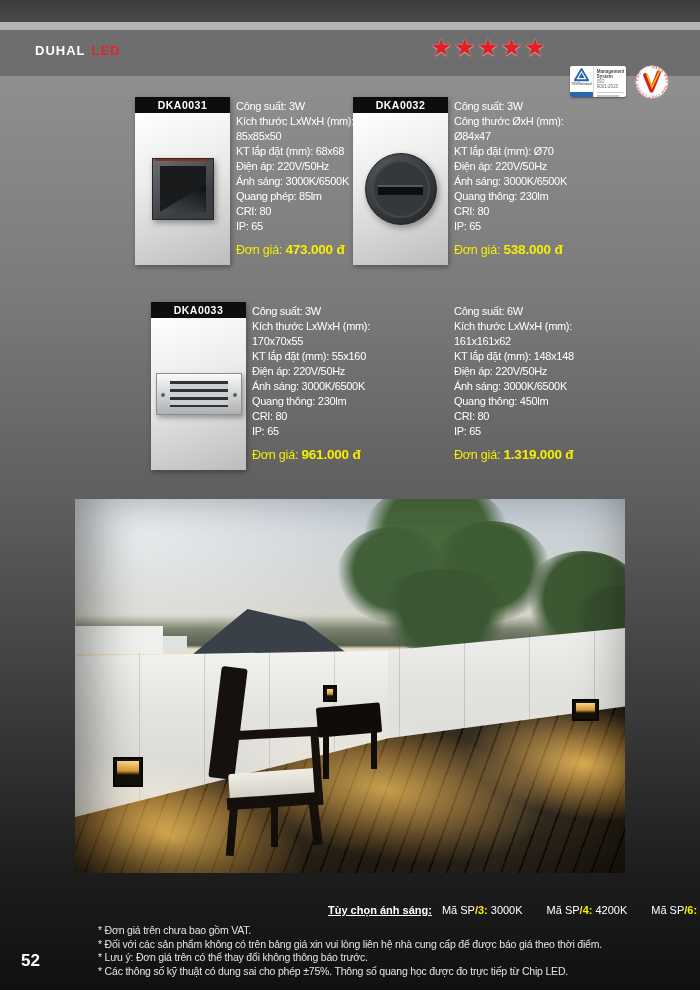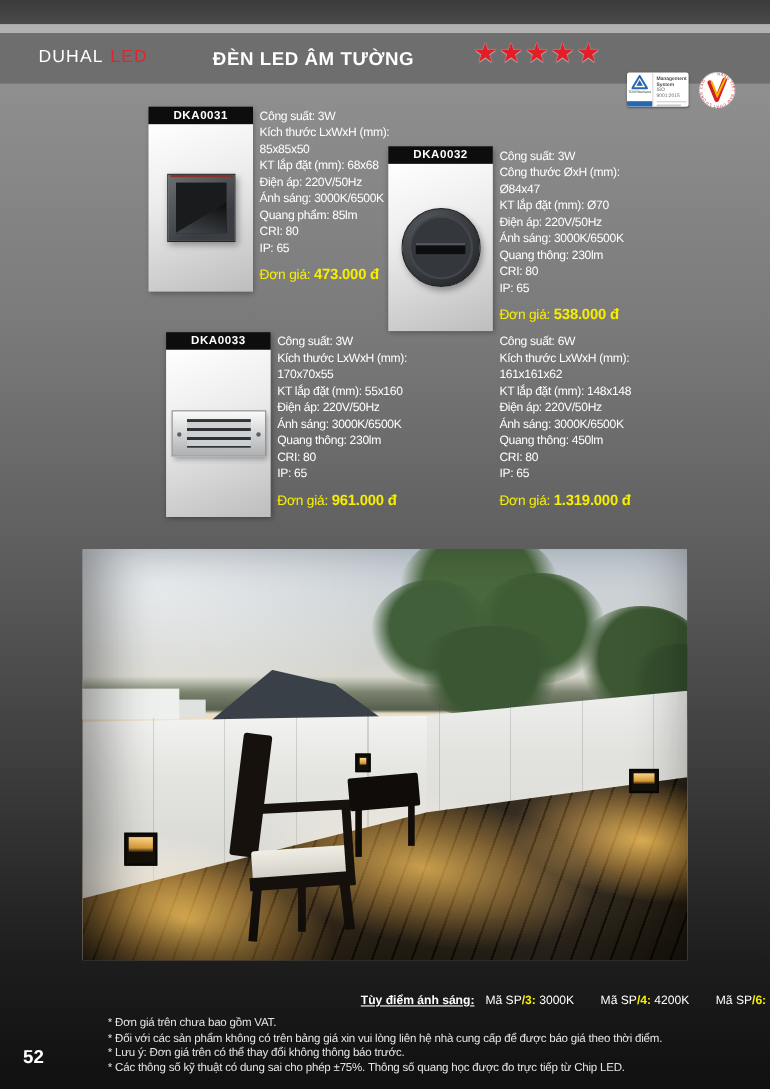--- a/index.html
+++ b/index.html
@@ -6,41 +6,41 @@
   *{box-sizing:border-box;}
   .page{
     position:relative;width:700px;height:990px;overflow:hidden;
     font-family:"Liberation Sans","DejaVu Sans",sans-serif;
     background:linear-gradient(180deg,#8f8f8f 76px,#7a7a7a 30%,#5c5c5c 52%,#3a3a3a 72%,#1d1d1d 88%,#101010 100%);
   }
   
   .strip-top{position:absolute;left:0;top:0;width:700px;height:22px;background:linear-gradient(180deg,#3b3b3b,#4a4a4a);}
   .strip-light{position:absolute;left:0;top:22px;width:700px;height:8px;background:#b2b2b2;}
   .header-band{position:absolute;left:0;top:30px;width:700px;height:46px;background:#6e6e6e;}
-  .brand{position:absolute;left:35px;top:13px;font-size:16px;font-weight:normal;letter-spacing:1px;white-space:nowrap;}
+  .brand{position:absolute;left:35px;top:13px;font-size:13px;font-weight:bold;letter-spacing:1px;white-space:nowrap;}
   .brand .b1{color:#ffffff;}
   .brand .b2{color:#e0262c;margin-left:6px;}
   .page-title{position:absolute;left:165px;top:14px;width:240px;text-align:center;color:#fff;font-size:17px;font-weight:bold;letter-spacing:.5px;white-space:nowrap;}
   .stars{position:absolute;left:430px;top:3px;font-size:25px;letter-spacing:1px;color:#e31e26;
          text-shadow:0 0 1px #d8d8d8,0 1px 1px rgba(220,220,220,.55);}
   .tuv-box{position:absolute;left:570px;top:36px;width:56px;height:31px;background:#fff;border-radius:2px;
            box-shadow:0 1px 2px rgba(0,0,0,.4);display:flex;overflow:hidden;}
   .tuv-left{position:relative;width:24px;height:100%;border-right:1px solid #d8d8d8;display:flex;flex-direction:column;align-items:center;padding-top:2px;}
   .tuv-left svg{display:block;}
   .tuv-brand{font-size:3.5px;color:#333;white-space:nowrap;transform:scale(.9);}
   .tuv-strip{position:absolute;left:0;bottom:0;width:100%;height:5px;background:#2767ae;}
   .tuv-right{flex:1;padding:3px 2px 0 3px;}
   .tuv-line1{font-size:4.5px;font-weight:bold;color:#4a4a4a;line-height:5px;}
   .tuv-line2{font-size:4.5px;color:#6a6a6a;line-height:5px;}
   .tuv-bars{margin-top:3px;border-top:1px solid #ccc;padding-top:2px;}
   .tuv-bars i{display:block;height:2px;background:#c9c9c9;margin-bottom:1px;width:80%;}
   .badge{position:absolute;left:635px;top:35px;width:34px;height:34px;}
   
   .card{position:absolute;width:214px;height:172px;}
-  .card.c1{left:135px;top:97px;} .card.c2{left:353px;top:97px;margin-top:36px;}
+  .card.c1{left:135px;top:97px;} .card.c2{left:353px;top:97px;}
   .card.c3{left:135px;top:302px;margin-left:16px;} .card.c4{left:353px;top:302px;}
   .imgbox{position:absolute;left:0;top:0;width:95px;height:168px;box-shadow:1px 2px 5px rgba(0,0,0,.35);}
   .plabel{height:16px;background:#0d0d0d;color:#fff;font-size:10.5px;font-weight:bold;text-align:center;line-height:16px;letter-spacing:.5px;}
   .pphoto{position:relative;height:152px;background:linear-gradient(160deg,#ffffff 0%,#ececec 40%,#cdcdcd 80%,#bdbdbd 100%);display:flex;align-items:center;justify-content:center;}
   .specs{position:absolute;left:101px;top:2px;width:113px;color:#fff;font-size:11px;line-height:15px;letter-spacing:-.3px;}
   .specs div{white-space:nowrap;}
   .price{position:absolute;left:101px;top:145px;white-space:nowrap;color:#f7ee00;font-size:12.5px;letter-spacing:-.2px;}
   .price .pv{font-weight:bold;font-size:13.5px;}
   
   .fx-sq{position:relative;width:62px;height:62px;background:linear-gradient(145deg,#6a6e73,#3a3e42 70%);border:1px solid #24272a;box-shadow:2px 3px 6px rgba(0,0,0,.35);}
@@ -94,21 +94,20 @@
 <body>
 
 <div class="page">
 
   <div class="strip-top"></div>
   <div class="strip-light"></div>
   <div class="header-band">
     <div class="brand">
       <span class="b1">DUHAL</span><span class="b2">LED</span>
     </div>
-    <div class="page-title">ĐÈN LED ÂM TƯỜNG</div>
     <div class="stars">★★★★★</div>
     <div class="tuv-box">
       <div class="tuv-left">
         <svg width="15" height="14" viewBox="0 0 20 18">
           <path d="M10 1 L19 16 L1 16 Z" fill="none" stroke="#2767ae" stroke-width="2.4" stroke-linejoin="round"></path>
           <path d="M10 6 L14 13 L6 13 Z" fill="#2767ae"></path>
         </svg>
         <div class="tuv-brand">TÜVRheinland</div>
         <div class="tuv-strip"></div>
       </div>
@@ -147,21 +146,21 @@
         </div>
       </div>
     </div>
     <div class="specs">
       <div>Công suất: 3W</div>
       <div>Kích thước LxWxH (mm):</div>
       <div>85x85x50</div>
       <div>KT lắp đặt (mm): 68x68</div>
       <div>Điện áp: 220V/50Hz</div>
       <div>Ánh sáng: 3000K/6500K</div>
-      <div>Quang phẩm: 85lm</div>
+      <div>Quang phép: 85lm</div>
       <div>CRI: 80</div>
       <div>IP: 65</div>
     </div>
     <div class="price">
       <span>Đơn giá:</span>
       <span class="pv">473.000 đ</span>
     </div>
   </div>
 
   <div class="card c2">
@@ -285,21 +284,21 @@
     <div class="chair-part" style="left:236px;top:300px;width:9px;height:46px;transform:rotate(-7deg);"></div>
     <div class="chair-part" style="left:196px;top:304px;width:7px;height:44px;"></div>
     <div class="chair-part" style="left:238px;top:236px;width:8px;height:70px;transform:rotate(-4deg);"></div>
     <div class="table-part" style="left:242px;top:206px;width:64px;height:30px;transform:rotate(-5deg);border-radius:2px;"></div>
     <div class="table-part" style="left:248px;top:232px;width:6px;height:48px;"></div>
     <div class="table-part" style="left:296px;top:228px;width:6px;height:42px;"></div>
     <div class="photo-vig"></div>
   </div>
 
   <div class="light-opts">
-    <span class="lbl">Tùy điểm ánh sáng:</span>
+    <span class="lbl">Tùy chọn ánh sáng:</span>
     <span class="opt">
       <span>Mã SP</span><span class="code">/3:</span><span class="val">3000K</span>
     </span>
     <span class="opt">
       <span>Mã SP</span><span class="code">/4:</span><span class="val">4200K</span>
     </span>
     <span class="opt">
       <span>Mã SP</span><span class="code">/6:</span>
     </span>
   </div>

